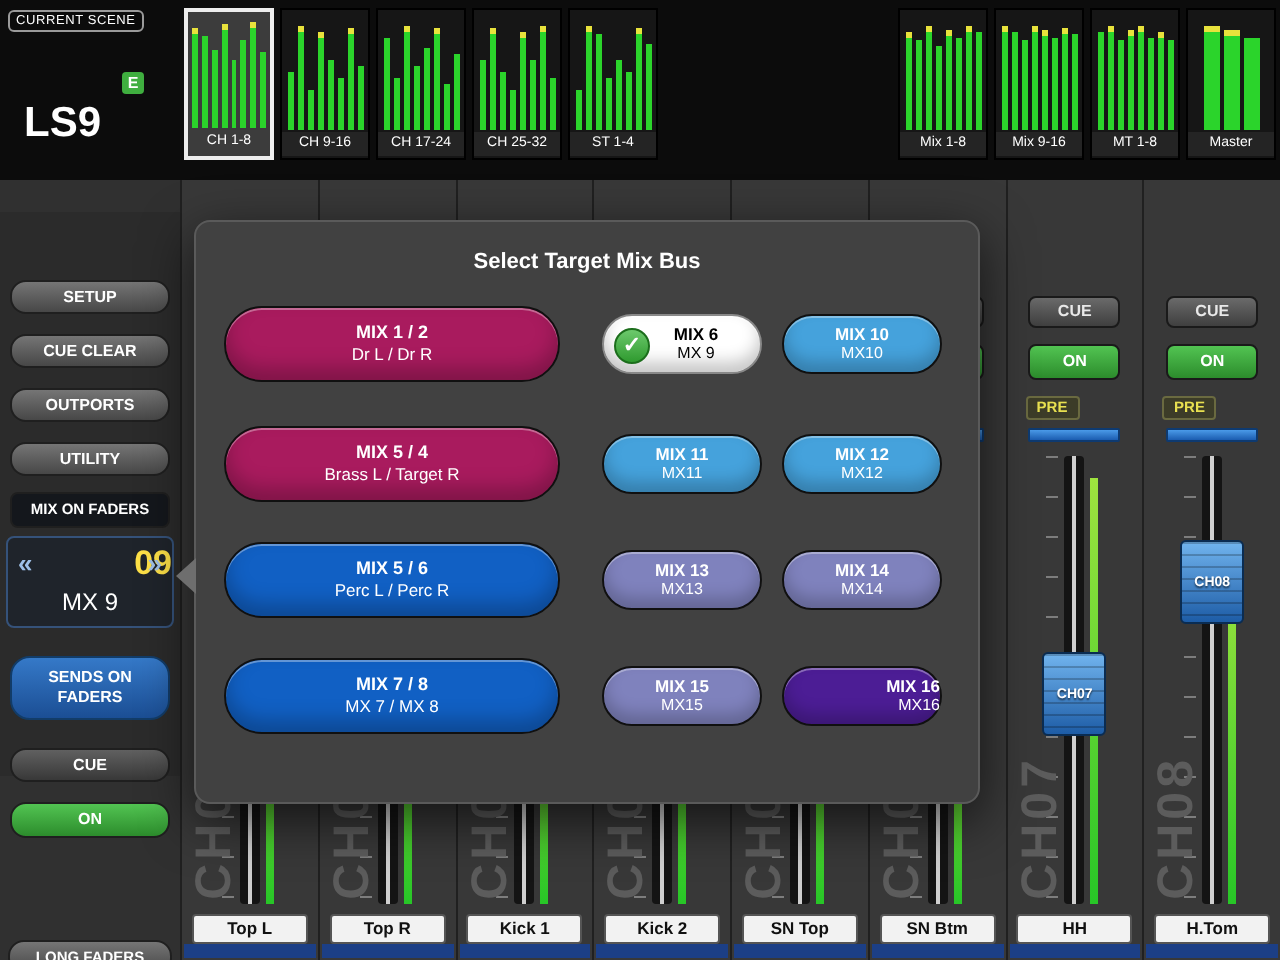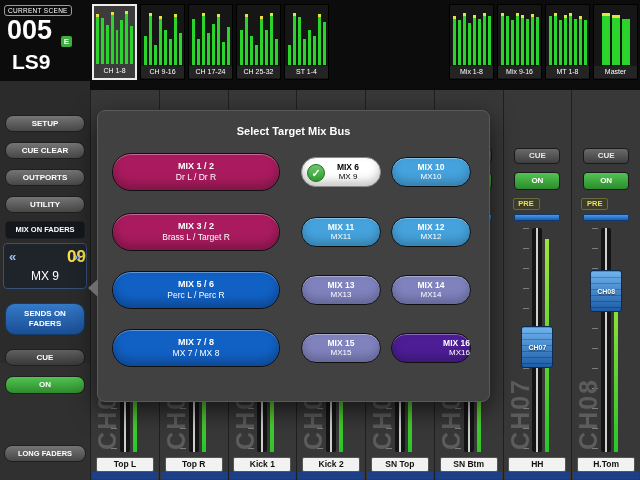--- a/index.html
+++ b/index.html
@@ -19,21 +19,21 @@
   .meter-block { width:45px; height:76px; background:#161616; border:1px solid #000; }
   .meter-block.selected { border:2px solid #ededed; background:#3c3c3c; }
   .meter-area { height:61px; display:flex; align-items:flex-end; justify-content:center; gap:2px; padding:2px 2px 1px; }
   .meter-block.selected .meter-area { height:59px; }
   .meter-bar { width:3px; background:#2bd42b; }
   .meter-bar.hot { background:linear-gradient(to top, #2bd42b calc(100% - 3px), #e8e23c calc(100% - 3px)); }
   .block-label { height:12px; font-size:7px; color:#fff; text-align:center; line-height:12px; background:#242424; white-space:nowrap; overflow:hidden; }
   .meter-block.selected .block-label { background:#3c3c3c; }
 
   
-  .sidebar { position:absolute; left:0; top:81px; width:90px; height:282px; background:#2b2b2b; }
+  .sidebar { position:absolute; left:0; top:106px; width:90px; height:282px; background:#2b2b2b; }
   .side-btn, .side-cue, .side-on, .long-faders, .mix-on-faders {
     position:absolute; left:5px; width:80px; height:17px; border-radius:8px;
     background:linear-gradient(#757575,#474747); border:1px solid #1f1f1f;
     color:#fff; font-size:8px; font-weight:bold; text-align:center; line-height:15px; overflow:hidden; }
   .mix-on-faders { top:140px; height:18px; border-radius:4px; background:#14171c; font-size:7.5px; line-height:16px; }
   .mix-select { position:absolute; left:3px; top:162px; width:84px; height:46px; background:#1f242b; border:1px solid #35527a; border-radius:4px; }
   .arrow { position:absolute; top:5px; color:#9fc0e8; font-size:13px; font-weight:bold; }
   .arrow.prev { left:5px; } .arrow.next { right:5px; }
   .mix-number { position:absolute; left:0; right:0; top:3px; text-align:right; font-size:17px; font-weight:bold; color:#fde047; }
   .mix-name { position:absolute; left:0; right:0; top:25px; text-align:center; font-size:12px; color:#fff; }
@@ -76,21 +76,20 @@
   .check { position:absolute; left:5px; top:6px; width:18px; height:18px; border-radius:50%; background:linear-gradient(#6cc96c,#2f9a2f); border:1px solid #1c6e1c; color:#fff; font-size:11px; font-weight:bold; line-height:16px; text-align:center; }
 </style>
 </head>
 <body>
 
 <div class="app">
 
   <div class="topbar">
     <div class="scene">
       <div class="scene-label">CURRENT SCENE</div>
-      <div class="scene-number">005</div>
       <div class="edit-badge">E</div>
       <div class="console-name">LS9</div>
     </div>
     <div class="blocks-left" id="blocks-left">
         <div class="meter-block selected">
           <div class="meter-area">
             <div class="meter-bar hot" style="height: 90%;"></div>
             <div class="meter-bar" style="height: 82%;"></div>
             <div class="meter-bar" style="height: 70%;"></div>
             <div class="meter-bar hot" style="height: 92%;"></div>
@@ -334,21 +333,21 @@
     </div>
 
   <div class="dialog" id="dialog">
     <div class="dialog-arrow"></div>
     <div class="dialog-title">Select Target Mix Bus</div>
   <div class="pair-btn" style="top: 42px; background: rgb(169, 27, 94);">
         <div class="pair-l1">MIX 1 / 2</div>
         <div class="pair-l2">Dr L / Dr R</div>
       </div>
       <div class="pair-btn" style="top: 102px; background: rgb(169, 27, 94);">
-        <div class="pair-l1">MIX 3 / 2</div>
+        <div class="pair-l1">MIX 5 / 4</div>
         <div class="pair-l2">Brass L / Target R</div>
       </div>
       <div class="pair-btn" style="top: 160px; background: rgb(17, 96, 196);">
         <div class="pair-l1">MIX 5 / 6</div>
         <div class="pair-l2">Perc L / Perc R</div>
       </div>
       <div class="pair-btn" style="top: 218px; background: rgb(17, 96, 196);">
         <div class="pair-l1">MIX 7 / 8</div>
         <div class="pair-l2">MX 7 / MX 8</div>
       </div>

